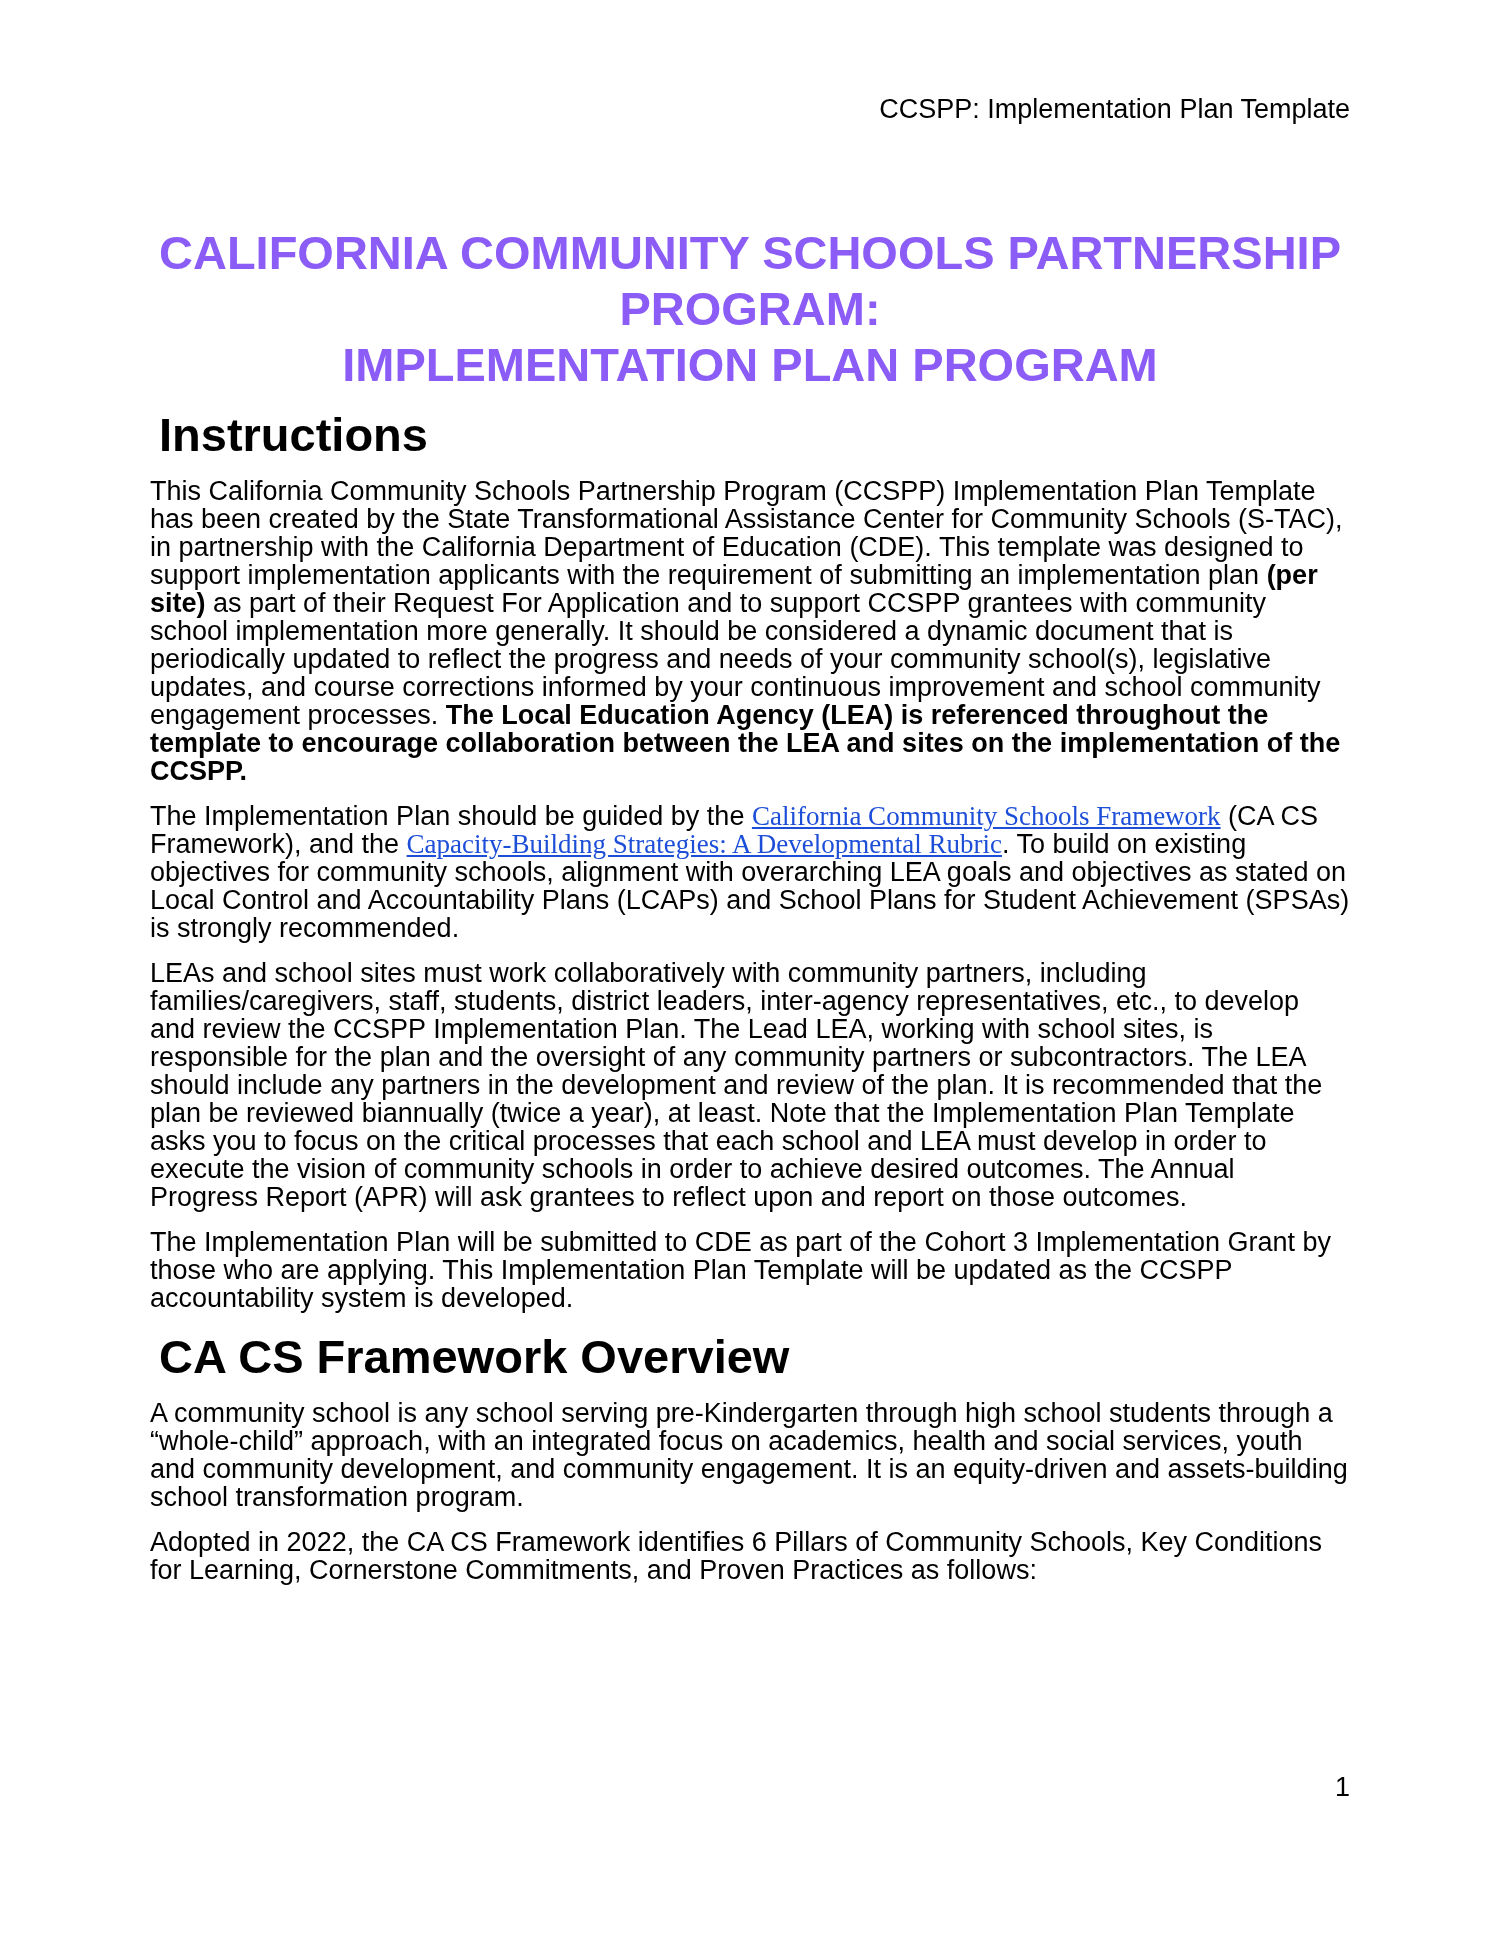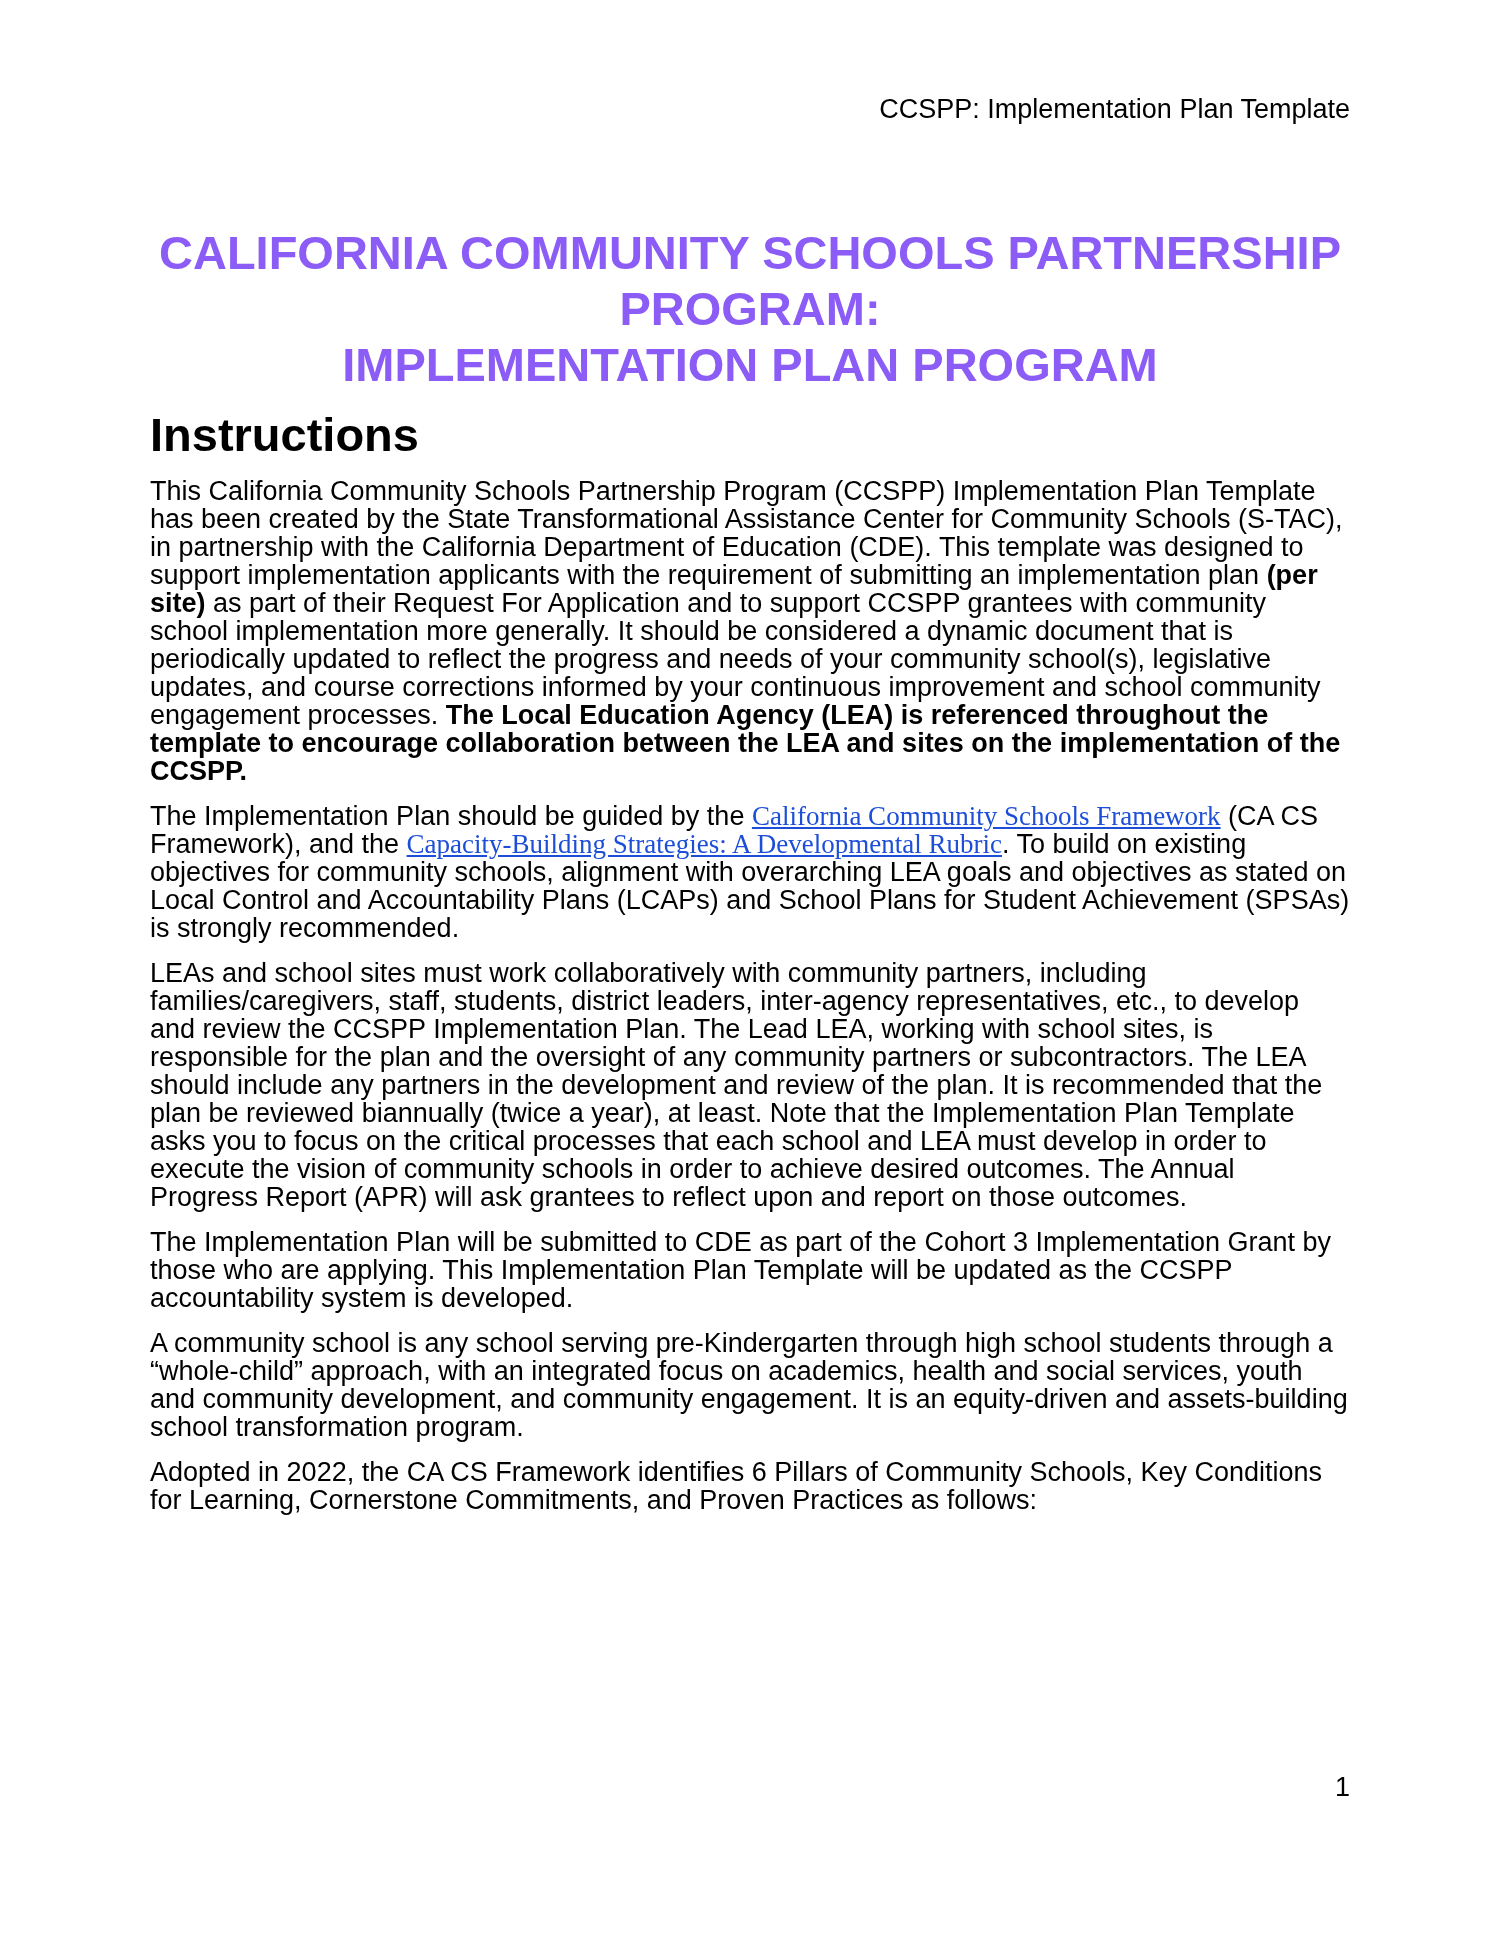--- a/index.html
+++ b/index.html
@@ -32,21 +32,21 @@
     text-align: center;
     font-weight: 700;
     font-size: 47px;
     line-height: 56px;
     color: #8b5cf6;
   }
   .section-heading {
     font-weight: 700;
     font-size: 47px;
     line-height: 56px;
-    margin: 14px 0 0 0;
+    margin: 14px 0 0 9px;
     color: #000000;
   }
   .section-heading.second {
     margin-top: 8px;
   }
   p.doc-paragraph {
     margin: 14px 0 17px 0;
     font-size: 27px;
     line-height: 28px;
     text-align: left;
@@ -86,20 +86,21 @@
   <div class="section-heading">Instructions</div>
 
   <p class="doc-paragraph"><span>This California Community Schools Partnership Program (CCSPP) Implementation Plan Template has been created by the State Transformational Assistance Center for Community Schools (S-TAC), in partnership with the California Department of Education (CDE). This template was designed to support implementation applicants with the requirement of submitting an implementation plan </span><strong>(per site)</strong><span> as part of their Request For Application and to support CCSPP grantees with community school implementation more generally. It should be considered a dynamic document that is periodically updated to reflect the progress and needs of your community school(s), legislative updates, and course corrections informed by your continuous improvement and school community engagement processes. </span><strong>The Local Education Agency (LEA) is referenced throughout the template to encourage collaboration between the LEA and sites on the implementation of the CCSPP.</strong></p>
 
   <p class="doc-paragraph"><span>The Implementation Plan should be guided by the </span><a class="doc-link" href="#">California Community Schools Framework</a><span> (CA CS Framework), and the </span><a class="doc-link" href="#">Capacity-Building Strategies: A Developmental Rubric</a><span>. To build on existing objectives for community schools, alignment with overarching LEA goals and objectives as stated on Local Control and Accountability Plans (LCAPs) and School Plans for Student Achievement (SPSAs) is strongly recommended.</span></p>
 
   <p class="doc-paragraph"><span>LEAs and school sites must work collaboratively with community partners, including families/caregivers, staff, students, district leaders, inter-agency representatives, etc., to develop and review the CCSPP Implementation Plan. The Lead LEA, working with school sites, is responsible for the plan and the oversight of any community partners or subcontractors. The LEA should include any partners in the development and review of the plan. It is recommended that the plan be reviewed biannually (twice a year), at least. Note that the Implementation Plan Template asks you to focus on the critical processes that each school and LEA must develop in order to execute the vision of community schools in order to achieve desired outcomes. The Annual Progress Report (APR) will ask grantees to reflect upon and report on those outcomes.</span></p>
 
   <p class="doc-paragraph"><span>The Implementation Plan will be submitted to CDE as part of the Cohort 3 Implementation Grant by those who are applying. This Implementation Plan Template will be updated as the CCSPP accountability system is developed.</span></p>
 
+  <div class="section-heading second">CA CS Framework Overview</div>
 
   <p class="doc-paragraph"><span>A community school is any school serving pre-Kindergarten through high school students through a “whole-child” approach, with an integrated focus on academics, health and social services, youth and community development, and community engagement. It is an equity-driven and assets-building school transformation program.</span></p>
 
   <p class="doc-paragraph"><span>Adopted in 2022, the CA CS Framework identifies 6 Pillars of Community Schools, Key Conditions for Learning, Cornerstone Commitments, and Proven Practices as follows:</span></p>
 
   <div class="page-footer">
     <span>1</span>
   </div>
 
 </div>

